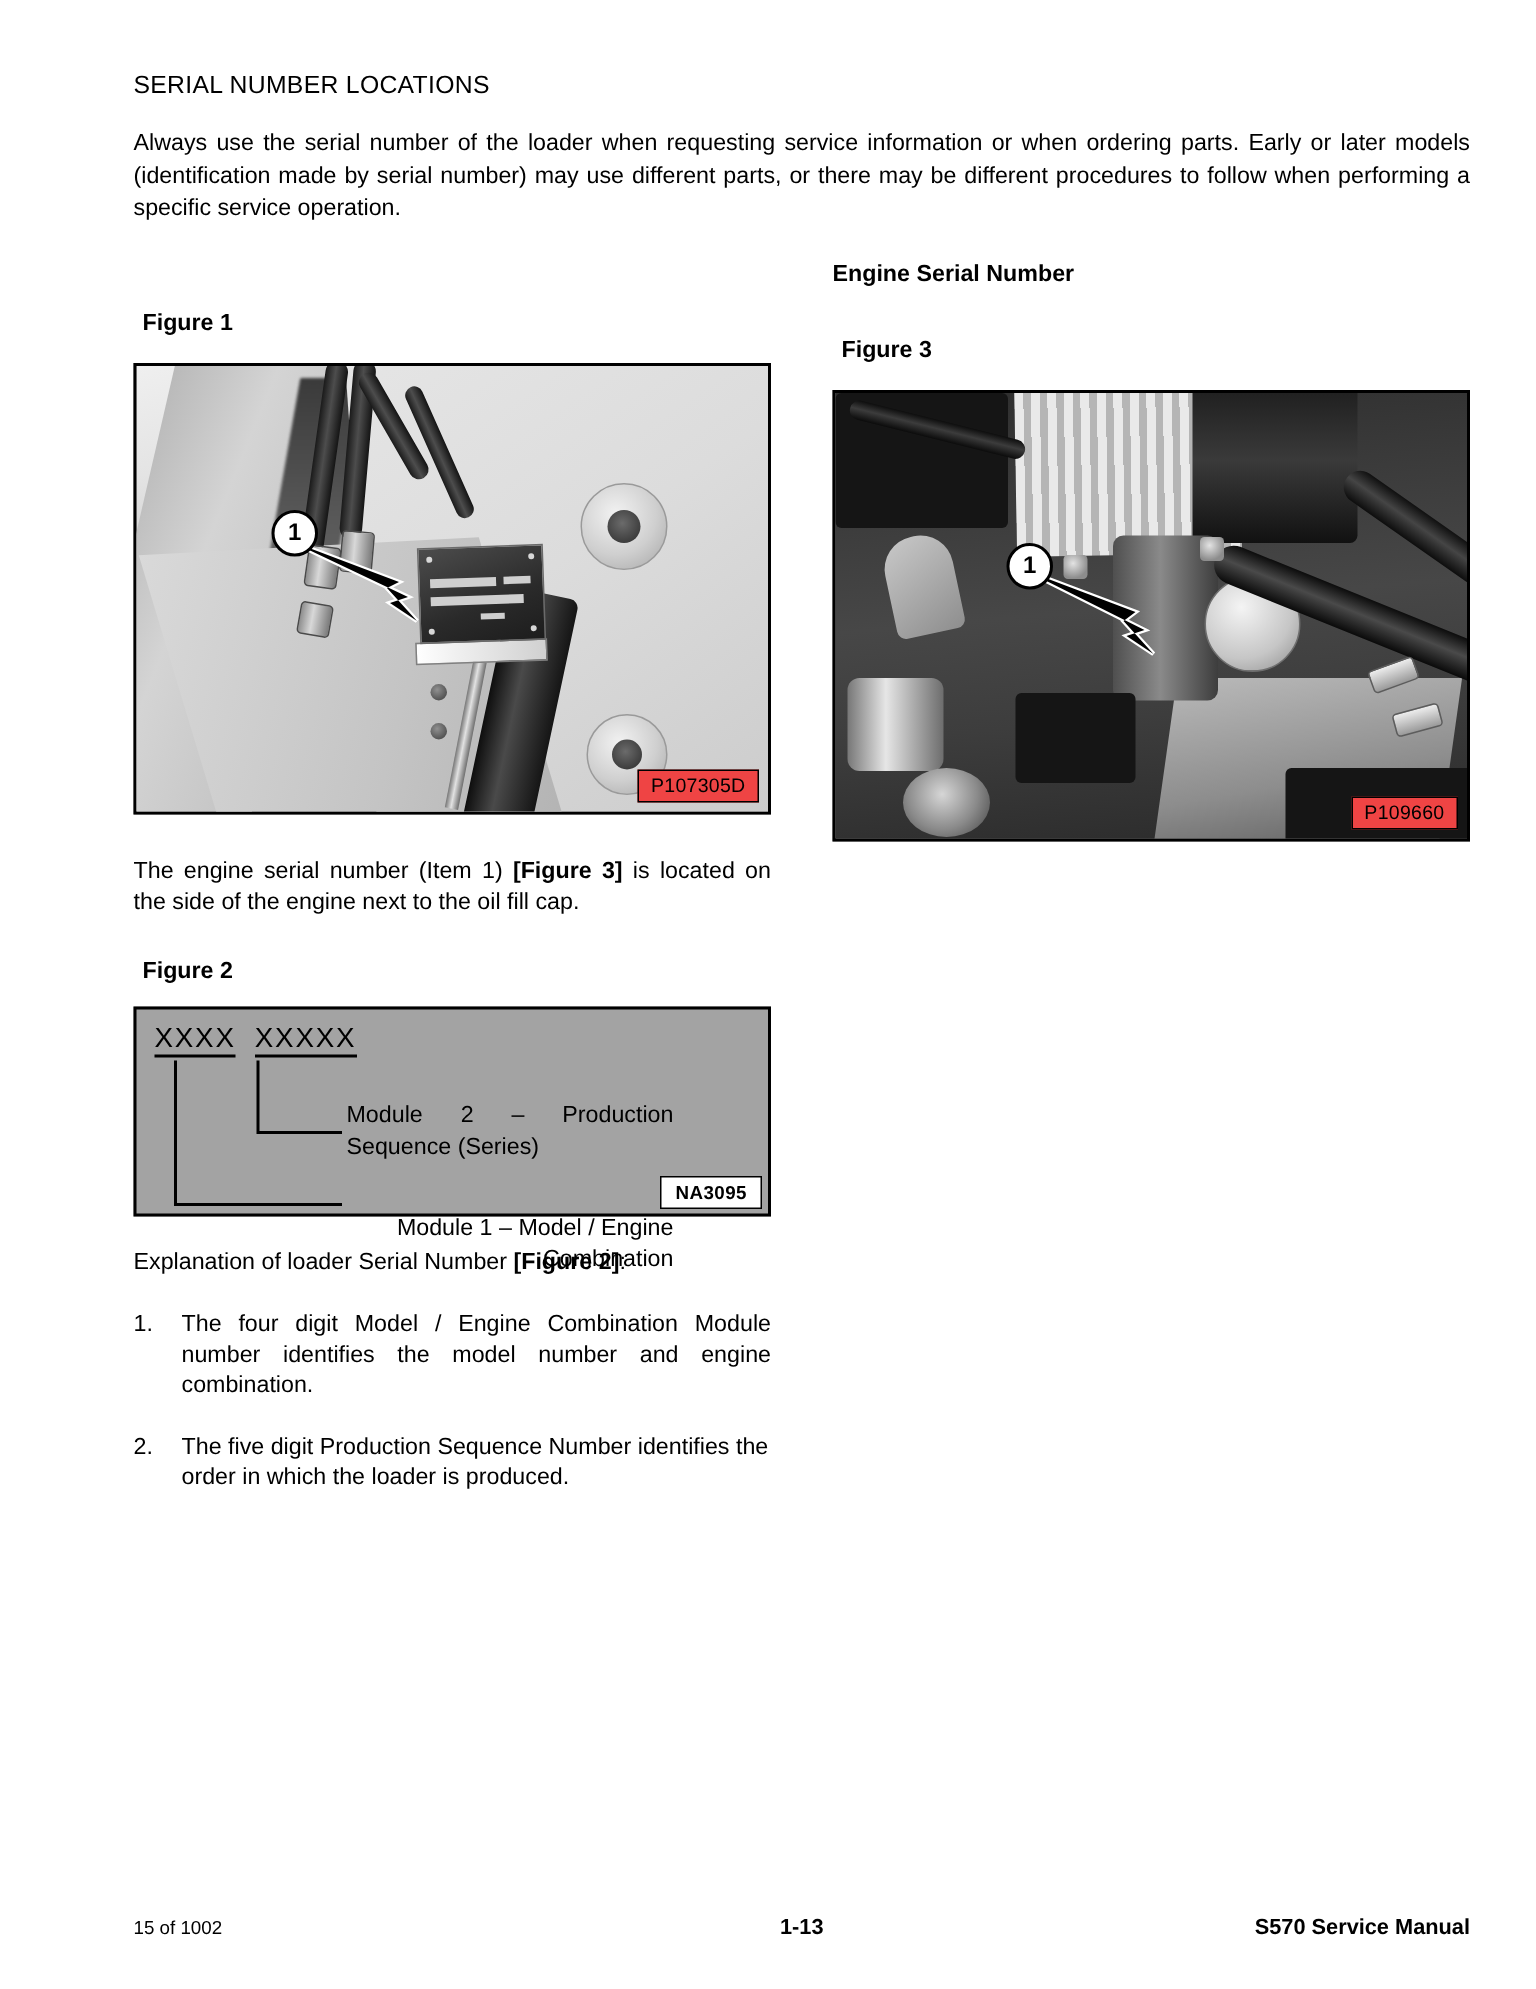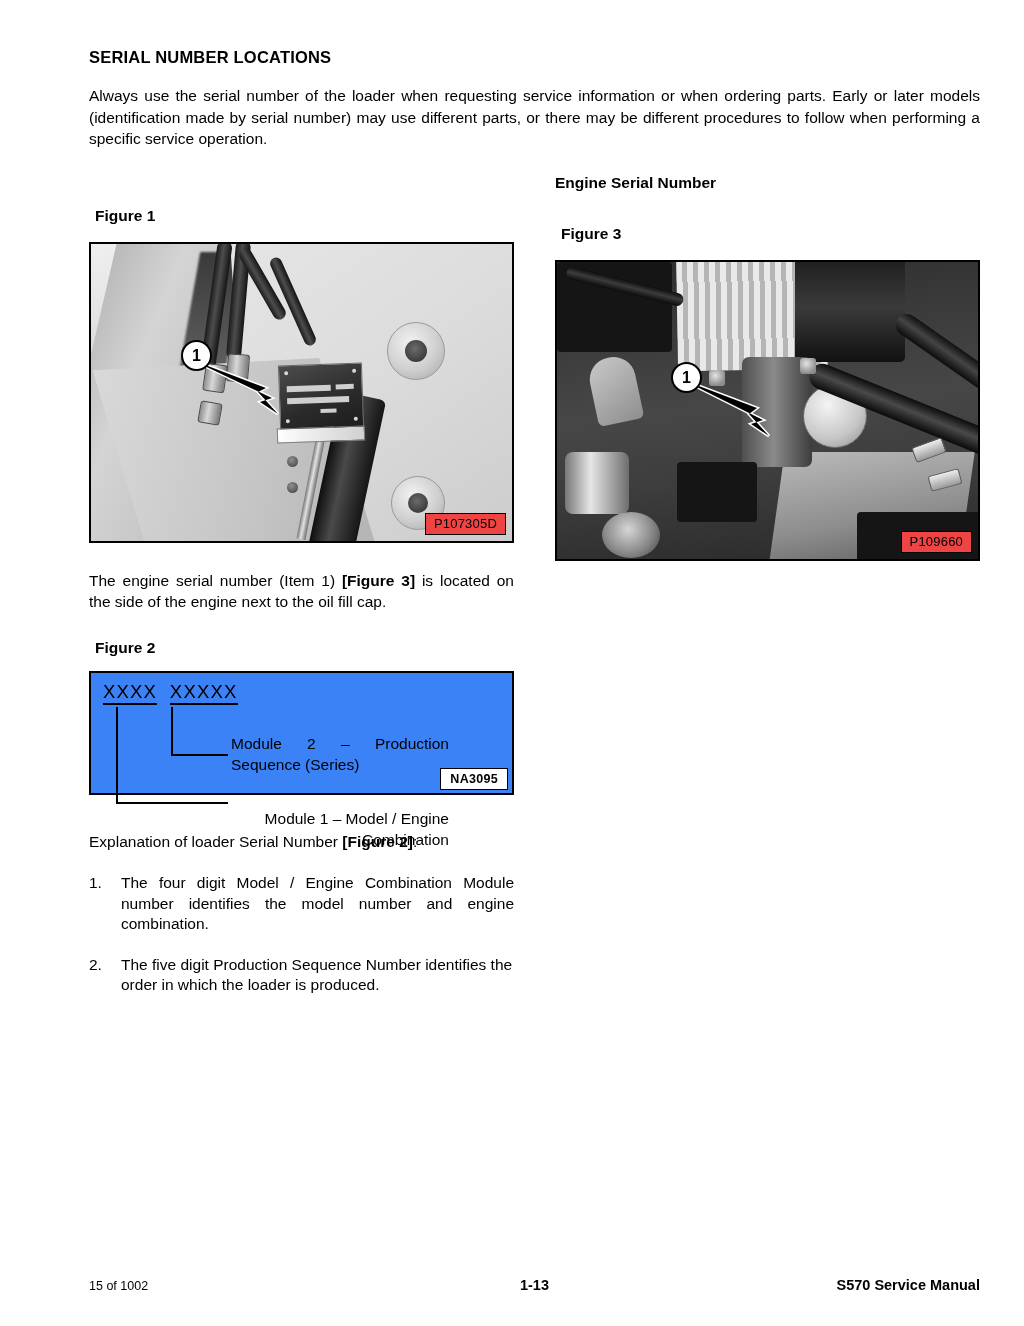--- a/index.html
+++ b/index.html
@@ -21,21 +21,21 @@
   .content {
     position: absolute;
     left: 89px;
     top: 48px;
     width: 891px;
   }
 
   
   .section-title {
     font-size: 16.5px;
-    font-weight: bold;
+    font-weight: normal;
     letter-spacing: 0.2px;
     margin: 0 0 18px 0;
   }
   .body-text {
     font-size: 15.5px;
     line-height: 21.5px;
     text-align: justify;
     margin: 0;
   }
   .sub-head {
@@ -302,24 +302,24 @@
   .fig2-zone {
     position: absolute;
     left: 89px;
     top: 633px;
     width: 425px;
   }
   .fig2-box {
     position: relative;
     margin-top: 14px;
     width: 425px;
-    height: 124px;
+    height: 140px;
     border: 2px solid #000;
     box-sizing: border-box;
-    background: #3b82f6;
+    background: #a3a3a3;
   }
   .fig2-xx {
     position: absolute;
     left: 12px;
     top: 8px;
     font-size: 18.5px;
     letter-spacing: 1.2px;
     white-space: pre;
   }
   .fig2-xx span {

